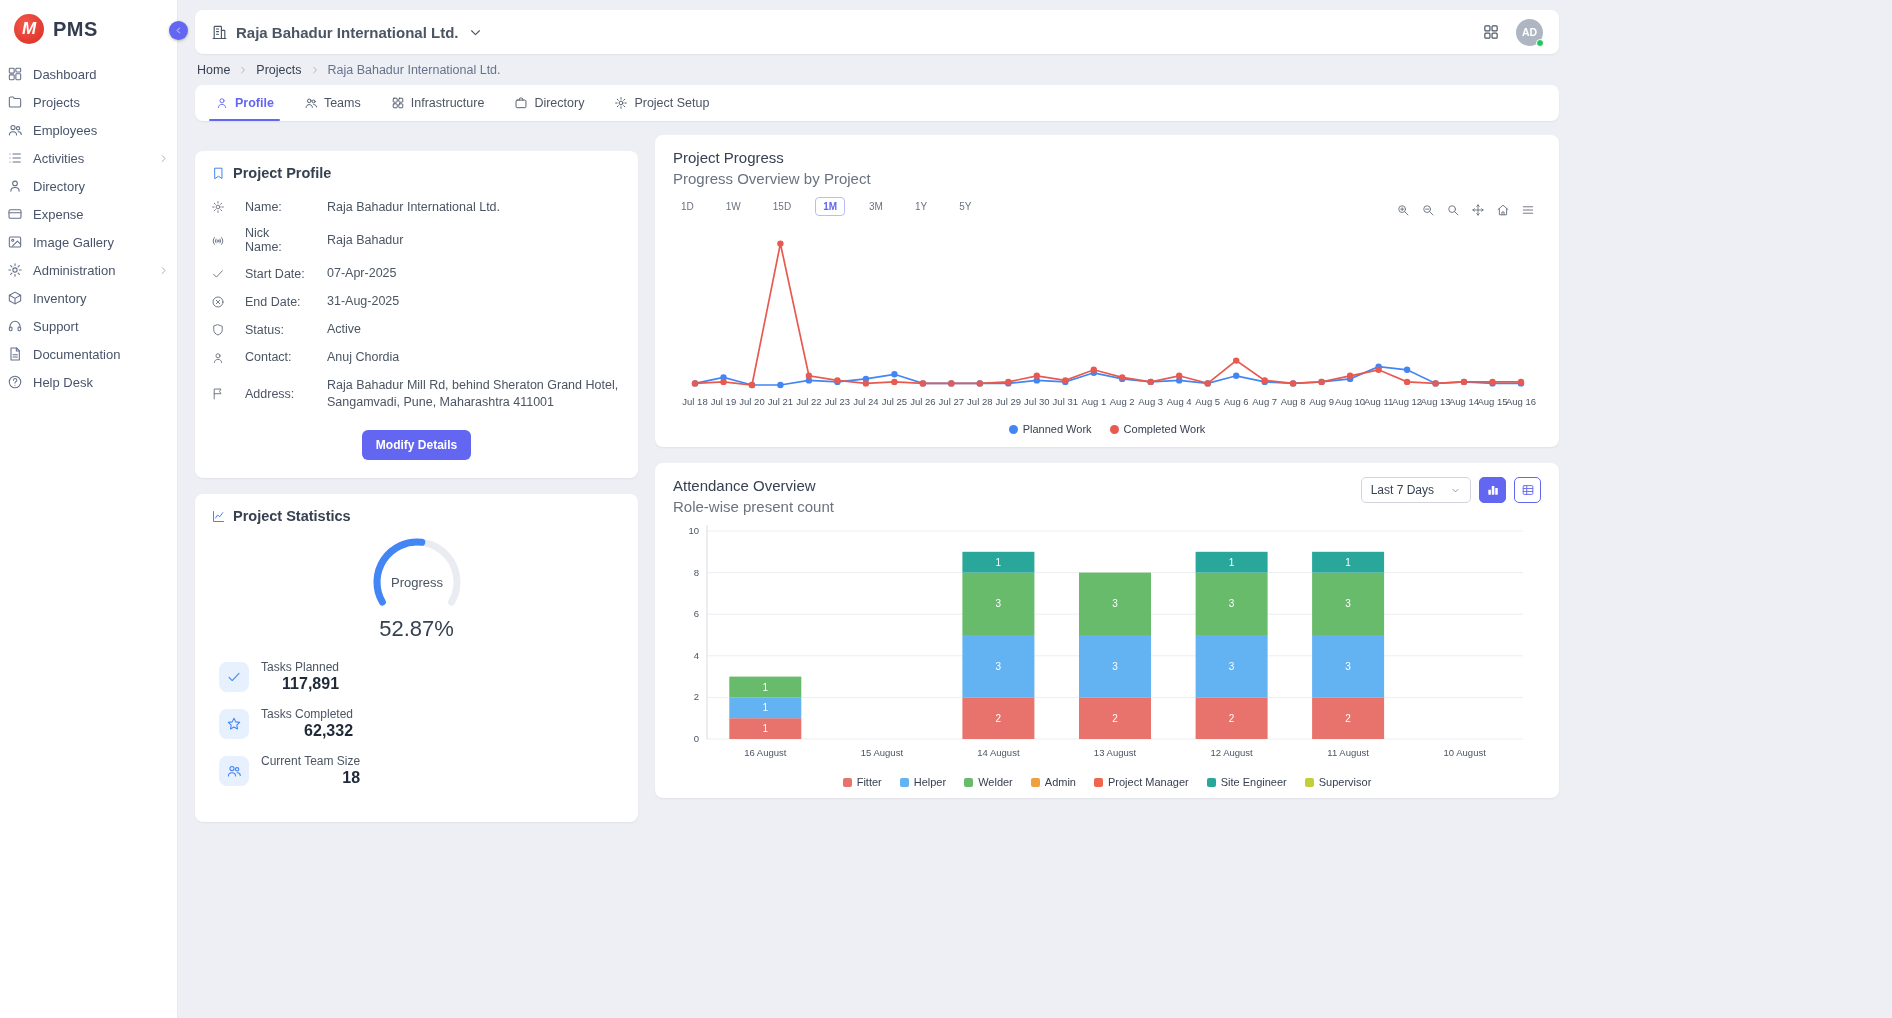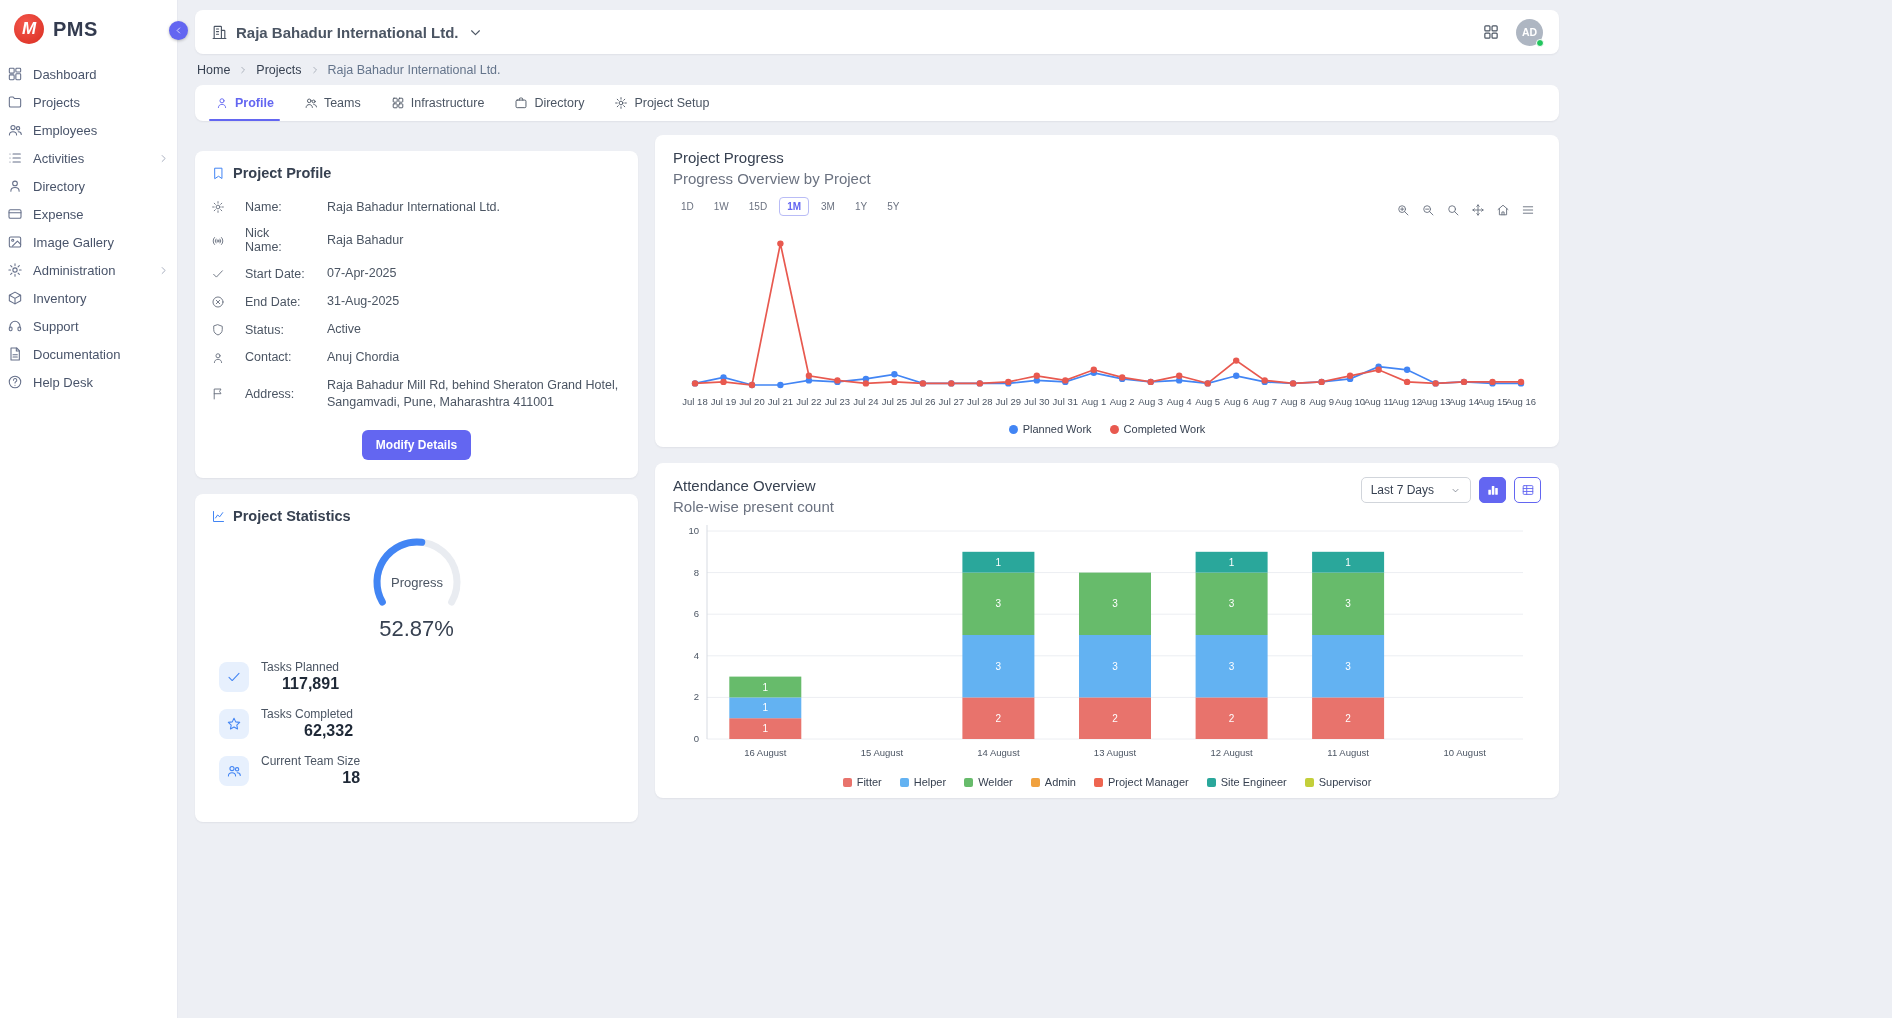--- a/index.html
+++ b/index.html
@@ -71,21 +71,21 @@
   .stats-list { margin-top:18px; display:flex; flex-direction:column; gap:14px; padding-left:8px;text-align:right; }
   .stat-row { display:flex; align-items:center; gap:12px; }
   .stat-icon { width:30px; height:30px; border-radius:8px; background:#e7f0fd; display:flex; align-items:center; justify-content:center; color:var(--blue); flex:none; }
   .stat-icon .ic { width:16px; height:16px; }
   .stat-label { font-size:12px; color:#4b5563; }
   .stat-value { font-size:16px; font-weight:bold; color:#1f2937; margin-top:1px; }
 
   .progress-card { padding:14px 18px 8px; position:relative; }
   .progress-card h3, .attendance-card h3 { margin:0; font-size:15px; font-weight:normal; color:#374151; }
   .subtitle { font-size:15px; color:#6b7280; margin-top:4px; }
-  .range-row { display:flex; gap:4px; margin-top:10px; }
+  .range-row { display:flex; gap:16px; margin-top:10px; }
   .range-btn { font-size:10px; color:#6b7280; padding:3px 7px; border:1px solid transparent; border-radius:4px; background:none;
                cursor:pointer; font-family:inherit; }
   .range-btn.active { color:var(--accent); border-color:#b9bcf6; font-weight:bold; }
   .chart-toolbar { position:absolute; right:24px; top:68px; display:flex; gap:11px; color:#6b7280; }
   .chart-toolbar .ic { width:14px; height:14px; cursor:pointer; }
   #line-chart, #bar-chart { display:block; margin-top:4px; }
 
   .legend { display:flex; justify-content:center; gap:18px; align-items:center; padding:5px 0 4px; flex-wrap:wrap; }
   .legend-item { display:flex; align-items:center; gap:5px; font-size:11px; color:#374151; cursor:pointer; }
   .legend-dot { width:9px; height:9px; border-radius:50%; }

